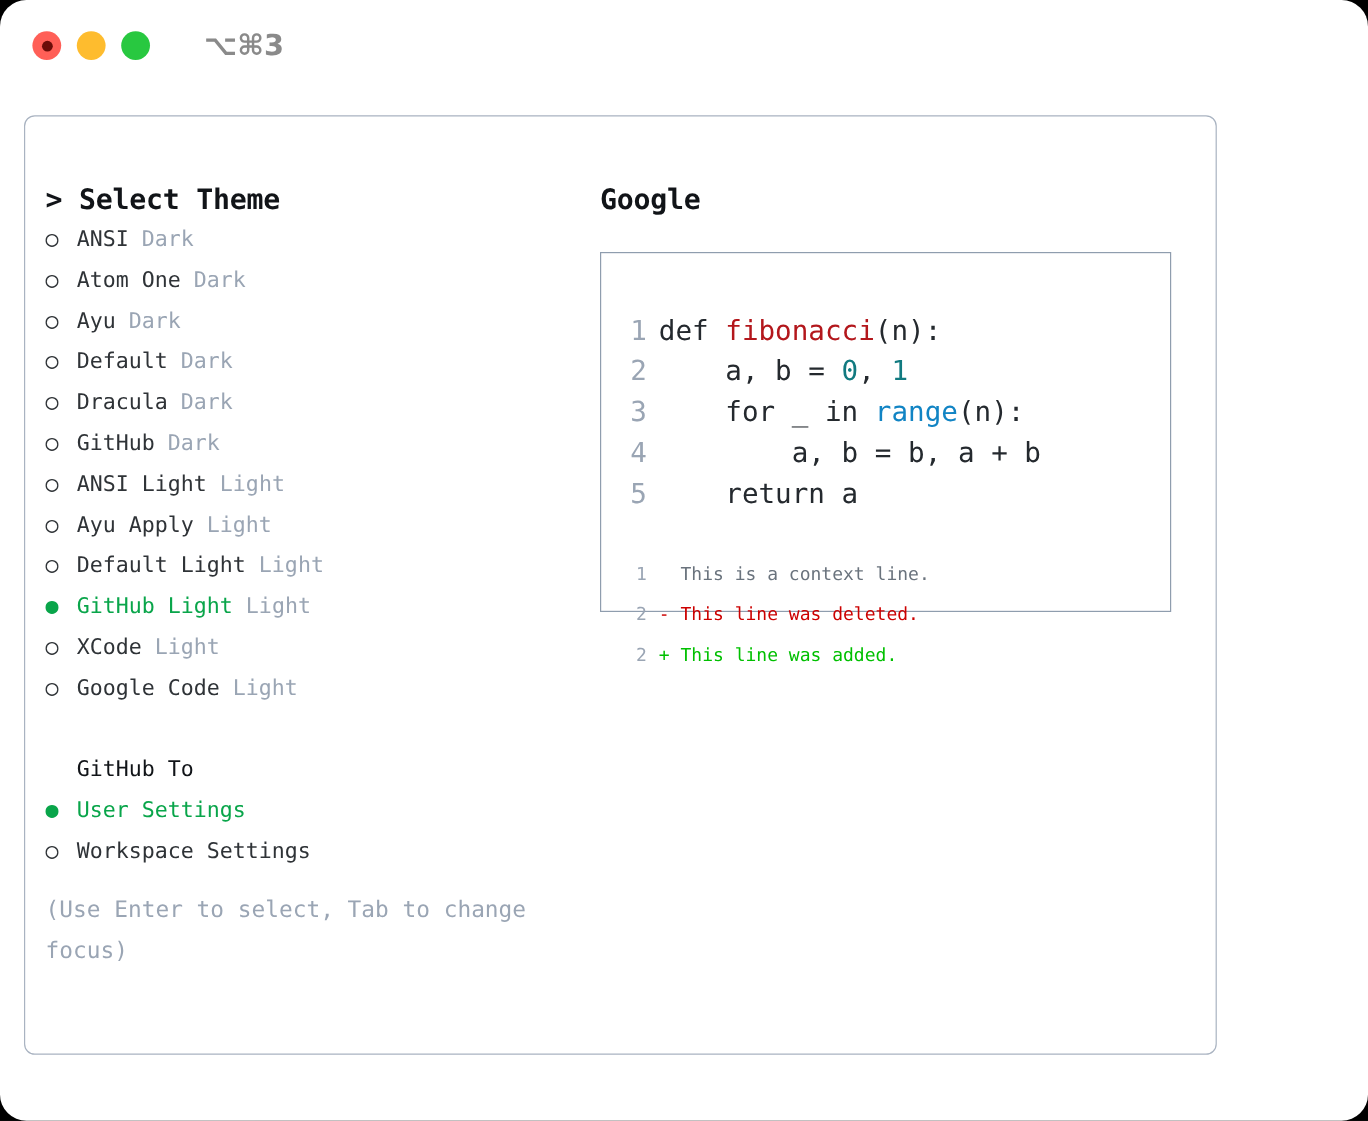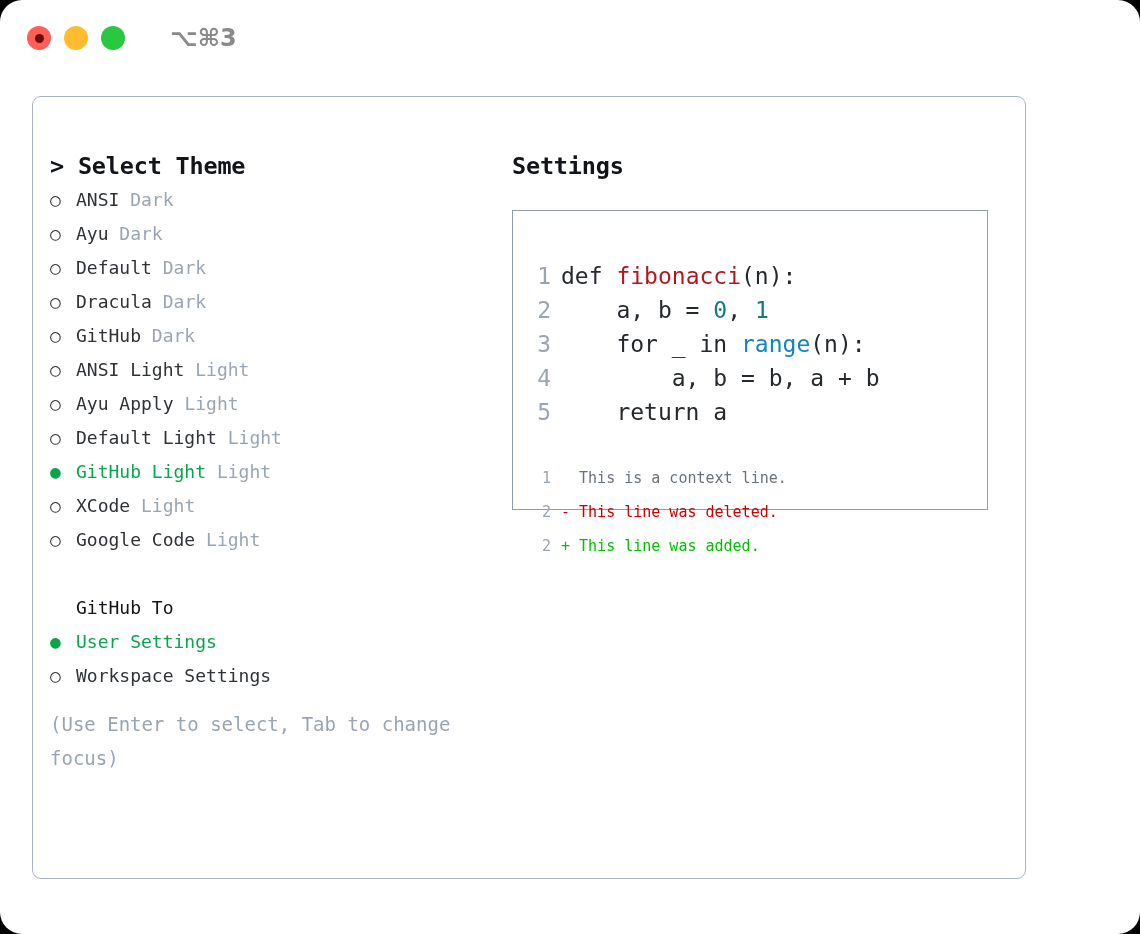--- a/index.html
+++ b/index.html
@@ -69,21 +69,21 @@
     font-weight: bold;
     color: #8a8a8a;
     letter-spacing: 0px;
     font-family: "DejaVu Sans", "Liberation Sans", sans-serif;
     white-space: pre;
   }
 
   
   .panel {
     position: absolute;
-    left: 32px;
+    left: 20px;
     top: 96px;
     width: 994px;
     height: 783px;
     box-sizing: border-box;
     border: 1.6px solid #a9b3c1;
     border-radius: 9px;
     background: #ffffff;
   }
 
   .columns {
@@ -220,20 +220,21 @@
     <div class="shortcut">⌥⌘3</div>
   </div>
 
   <div class="panel">
     <div class="columns">
 
       <div class="left-col">
         <div class="row heading">&gt; Select Theme</div>
         <div id="theme-list">
             <div class="row"><span class="marker">○</span><span class="item-label">ANSI </span><span class="tag">Dark</span></div>
+            <div class="row"><span class="marker">○</span><span class="item-label">Atom One </span><span class="tag">Dark</span></div>
             <div class="row"><span class="marker">○</span><span class="item-label">Ayu </span><span class="tag">Dark</span></div>
             <div class="row"><span class="marker">○</span><span class="item-label">Default </span><span class="tag">Dark</span></div>
             <div class="row"><span class="marker">○</span><span class="item-label">Dracula </span><span class="tag">Dark</span></div>
             <div class="row"><span class="marker">○</span><span class="item-label">GitHub </span><span class="tag">Dark</span></div>
             <div class="row"><span class="marker">○</span><span class="item-label">ANSI Light </span><span class="tag">Light</span></div>
             <div class="row"><span class="marker">○</span><span class="item-label">Ayu Apply </span><span class="tag">Light</span></div>
             <div class="row"><span class="marker">○</span><span class="item-label">Default Light </span><span class="tag">Light</span></div>
             <div class="row"><span class="marker sel">●</span><span class="item-label selected">GitHub Light </span><span class="tag">Light</span></div>
             <div class="row"><span class="marker">○</span><span class="item-label">XCode </span><span class="tag">Light</span></div>
             <div class="row"><span class="marker">○</span><span class="item-label">Google Code </span><span class="tag">Light</span></div>
@@ -246,21 +247,21 @@
             <div class="row"><span class="marker sel">●</span><span class="item-label selected">User Settings</span></div>
             <div class="row"><span class="marker">○</span><span class="item-label">Workspace Settings</span></div>
           </div>
 
         <div class="spacer-sm"></div>
 
         <div class="hint">(Use Enter to select, Tab to change focus)</div>
       </div>
 
       <div class="right-col">
-        <div class="preview-heading">Settings</div>
+        <div class="preview-heading">Google</div>
         <div class="preview-box">
           <div class="code" id="code-block"><div><span class="ln">1</span><span class="tok-plain">def </span><span class="tok-fn">fibonacci</span><span class="tok-plain">(n):</span></div><div><span class="ln">2</span><span class="tok-plain">    a, b = </span><span class="tok-num">0</span><span class="tok-plain">, </span><span class="tok-num">1</span></div><div><span class="ln">3</span><span class="tok-plain">    for _ in </span><span class="tok-call">range</span><span class="tok-plain">(n):</span></div><div><span class="ln">4</span><span class="tok-plain">        a, b = b, a + b</span></div><div><span class="ln">5</span><span class="tok-plain">    return a</span></div></div>
           <div class="diff" id="diff-block"><div><span class="ln">1</span><span class="diff-ctx">  This is a context line.</span></div><div><span class="ln">2</span><span class="diff-del">- This line was deleted.</span></div><div><span class="ln">2</span><span class="diff-add">+ This line was added.</span></div></div>
         </div>
       </div>
 
     </div>
   </div>
 </div>
 

